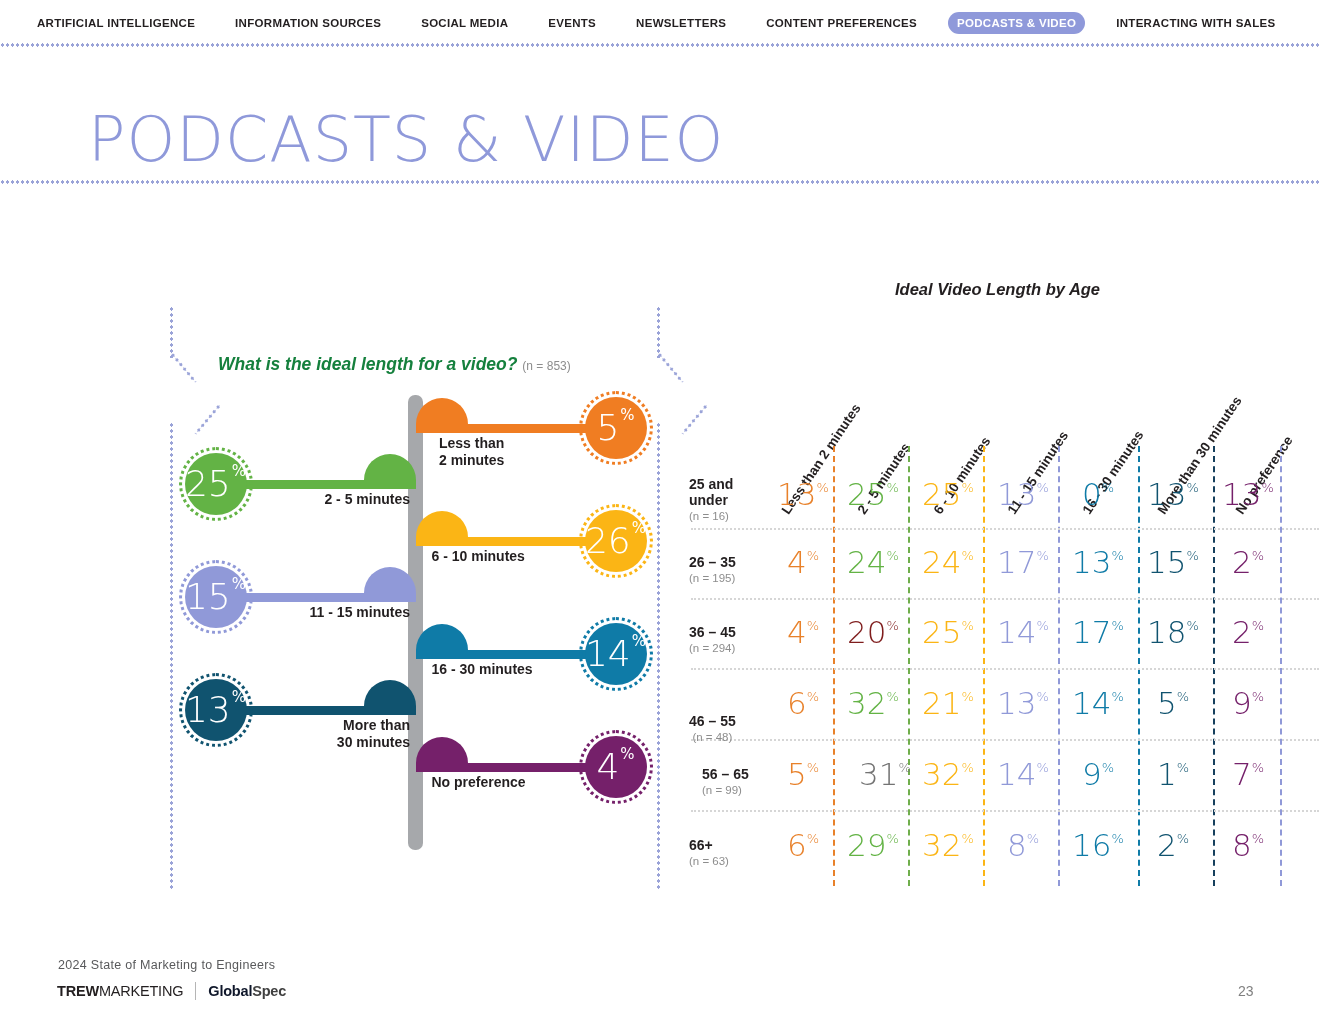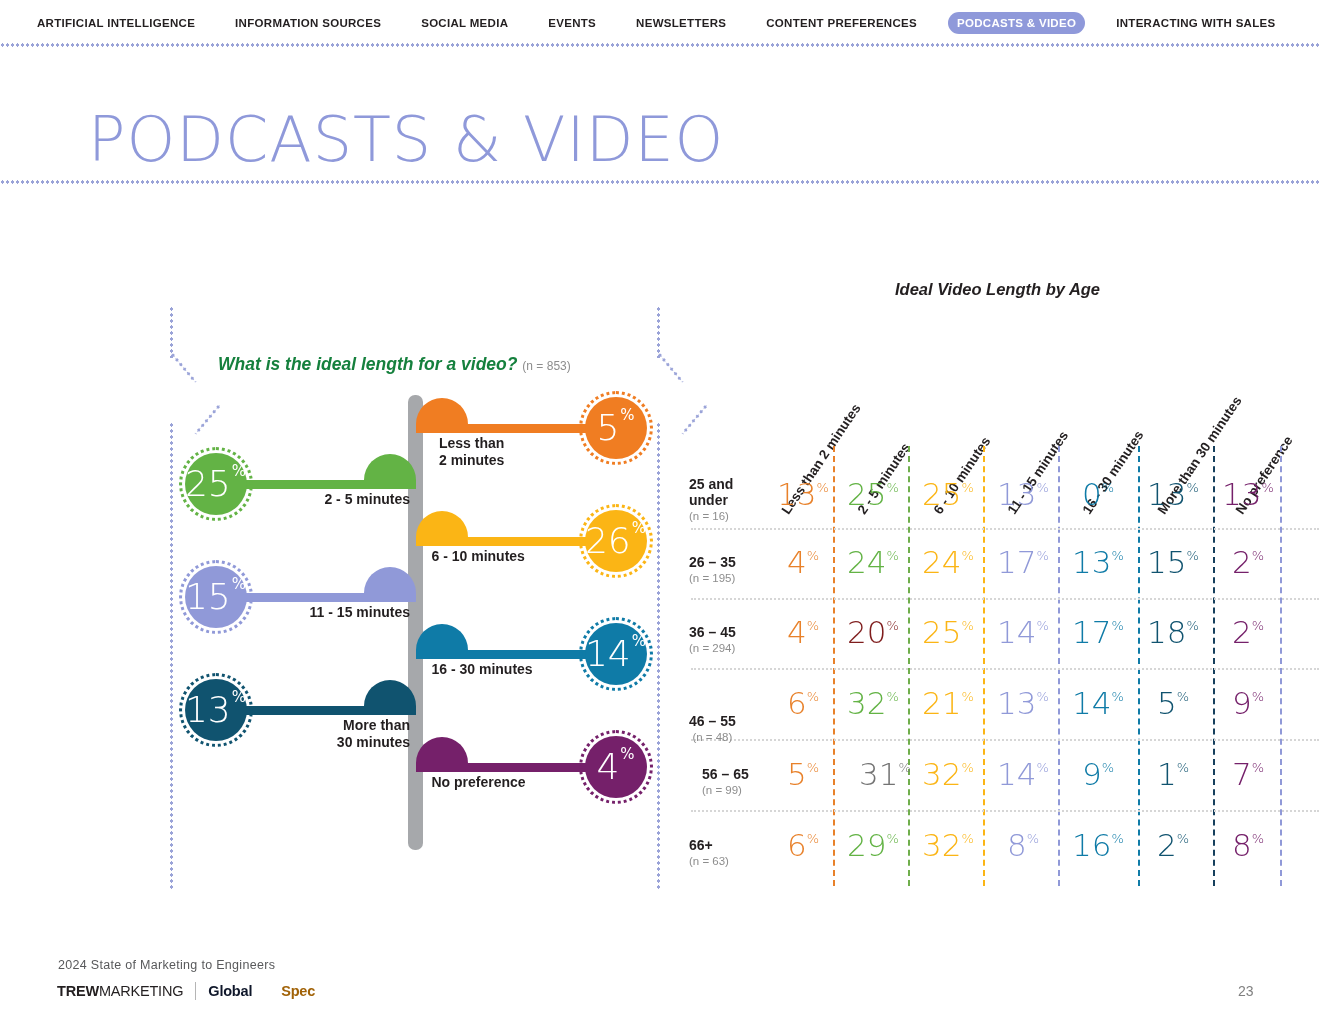--- a/index.html
+++ b/index.html
@@ -376,17 +376,17 @@
         <div class="cell" style="color: rgb(15, 123, 167); width: 64px; left: 411px; top: 524px;"><span class="v">16</span><span class="s">%</span></div>
         <div class="cell" style="color: rgb(16, 83, 111); width: 64px; left: 486px; top: 524px;"><span class="v">2</span><span class="s">%</span></div>
         <div class="cell" style="color: rgb(117, 32, 106); width: 64px; left: 561px; top: 524px;"><span class="v">8</span><span class="s">%</span></div>
       </div>
   </div>
 
   <div class="footer-line">2024 State of Marketing to Engineers</div>
   <div class="logos">
     <div class="logo-trew"><b>TREW</b><span>MARKETING</span></div>
     <div class="logo-sep"></div>
-    <div class="logo-gs"><span style="color:#0f172a;">Global</span><span style="color:#a16207;margin-left:29px;">Spec</span></div>
+    <div class="logo-gs"><span style="color:#0f172a;">Global</span><span style="color:#404040;">Spec</span></div>
   </div>
   <div class="page-num">23</div>
 
 </div>
 
 </body></html>

